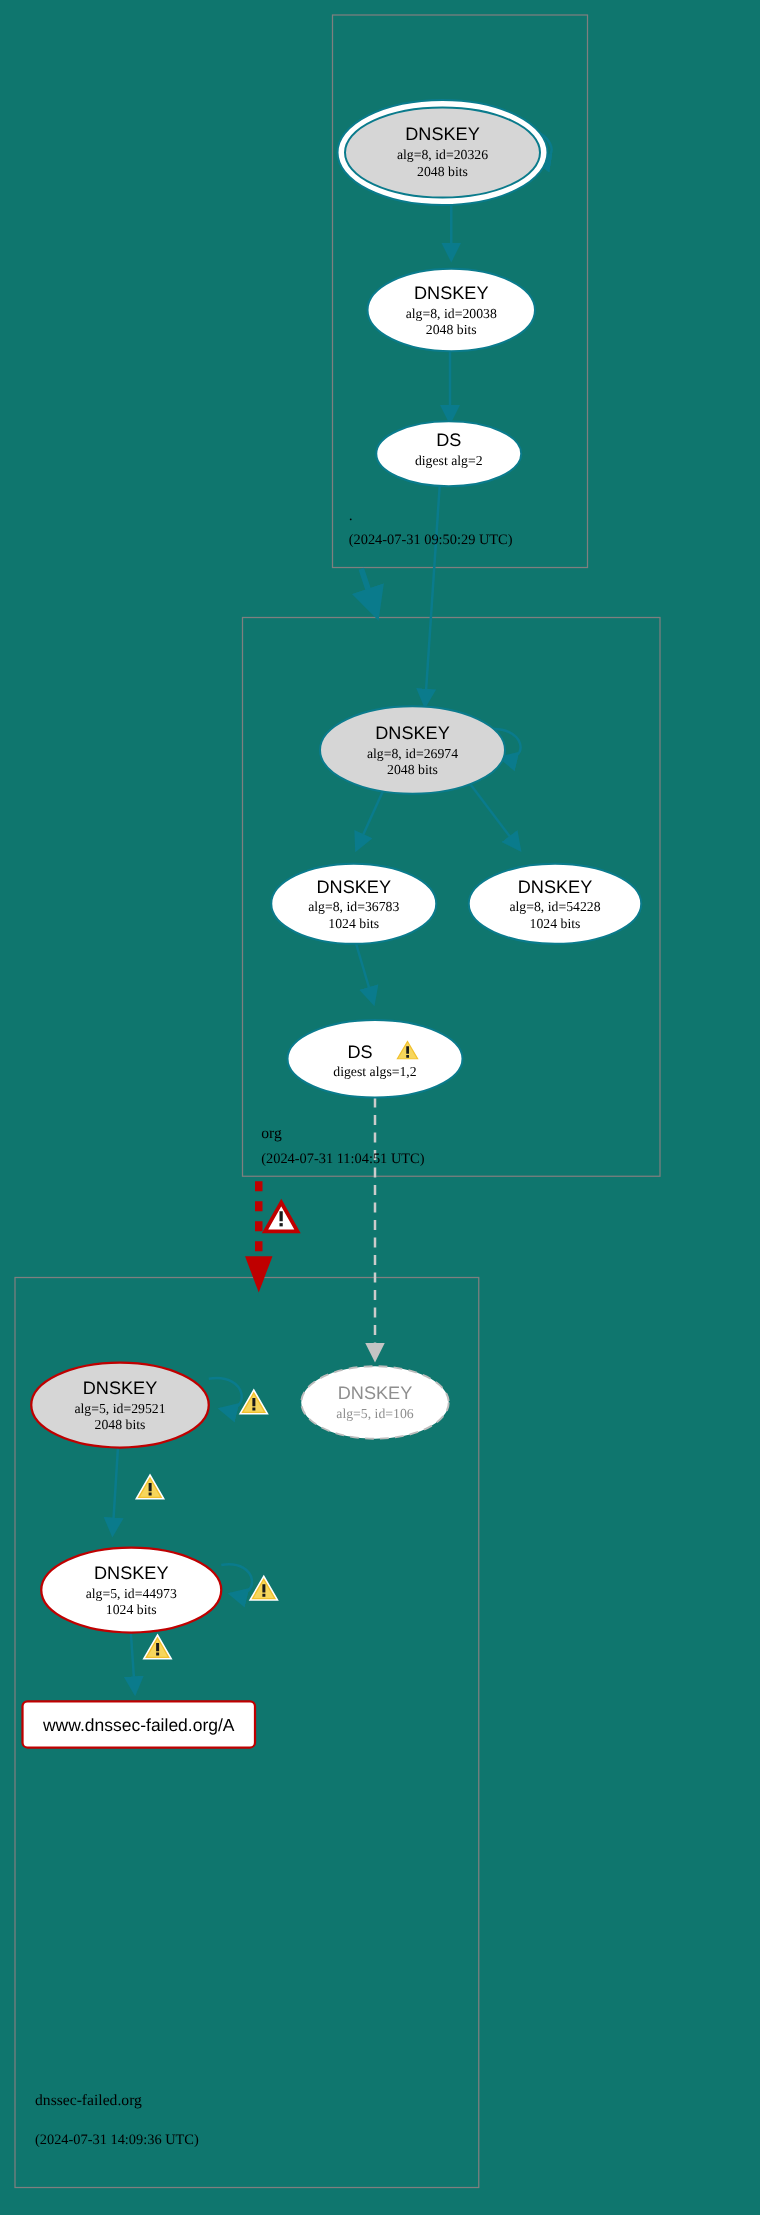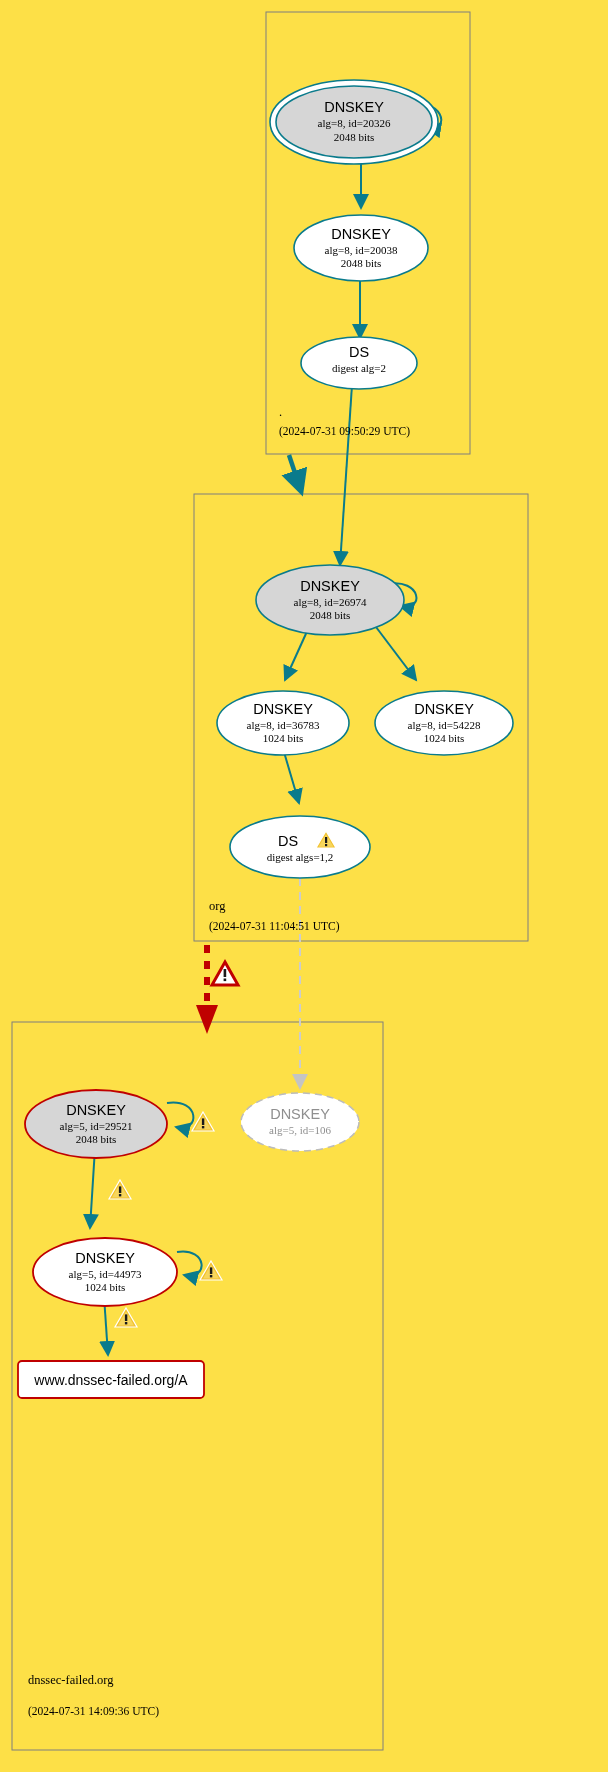--- a/index.html
+++ b/index.html
@@ -7,21 +7,21 @@
     padding: 0;
     background: #ffffff;
   }
   body {
     font-family: "Liberation Sans", sans-serif;
   }
   #canvas {
     position: relative;
     width: 608px;
     height: 1772px;
-    background: #fde047;
+    background: #0f766e;
     overflow: hidden;
   }
   svg.layer {
     position: absolute;
     top: 0;
     left: 0;
     width: 608px;
     height: 1772px;
   }
   .zone-box {

